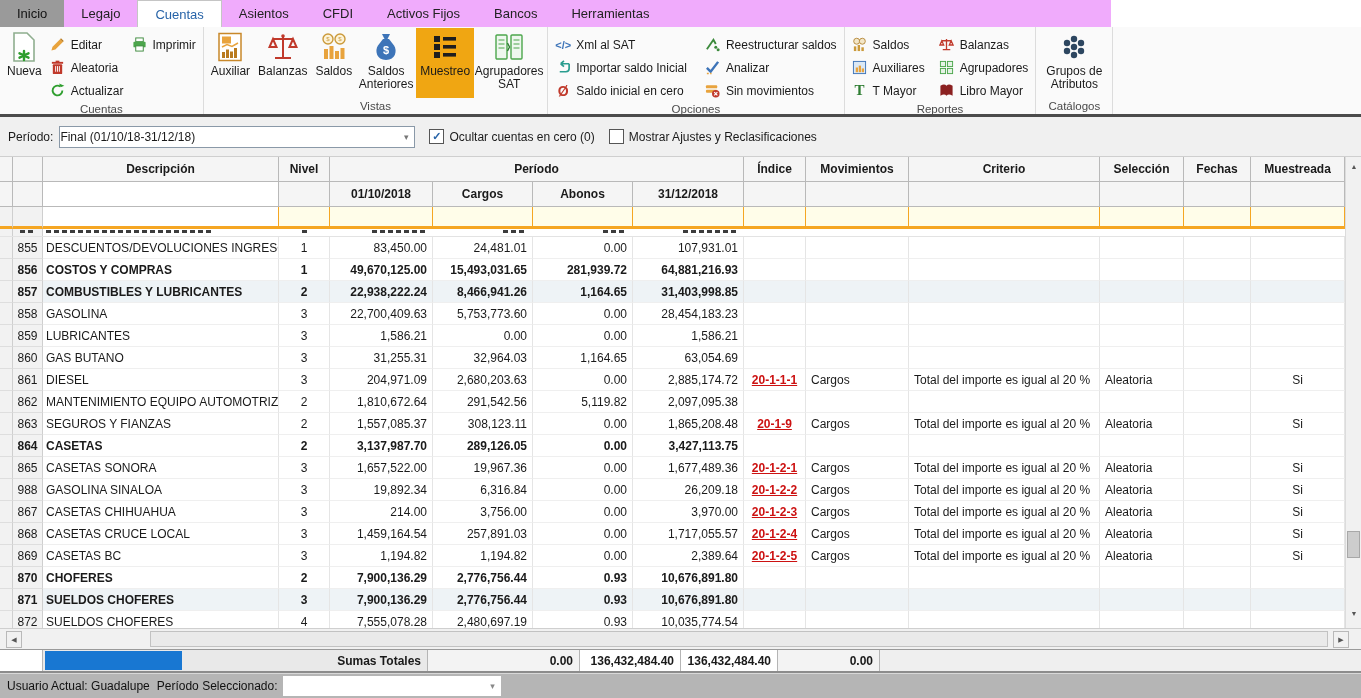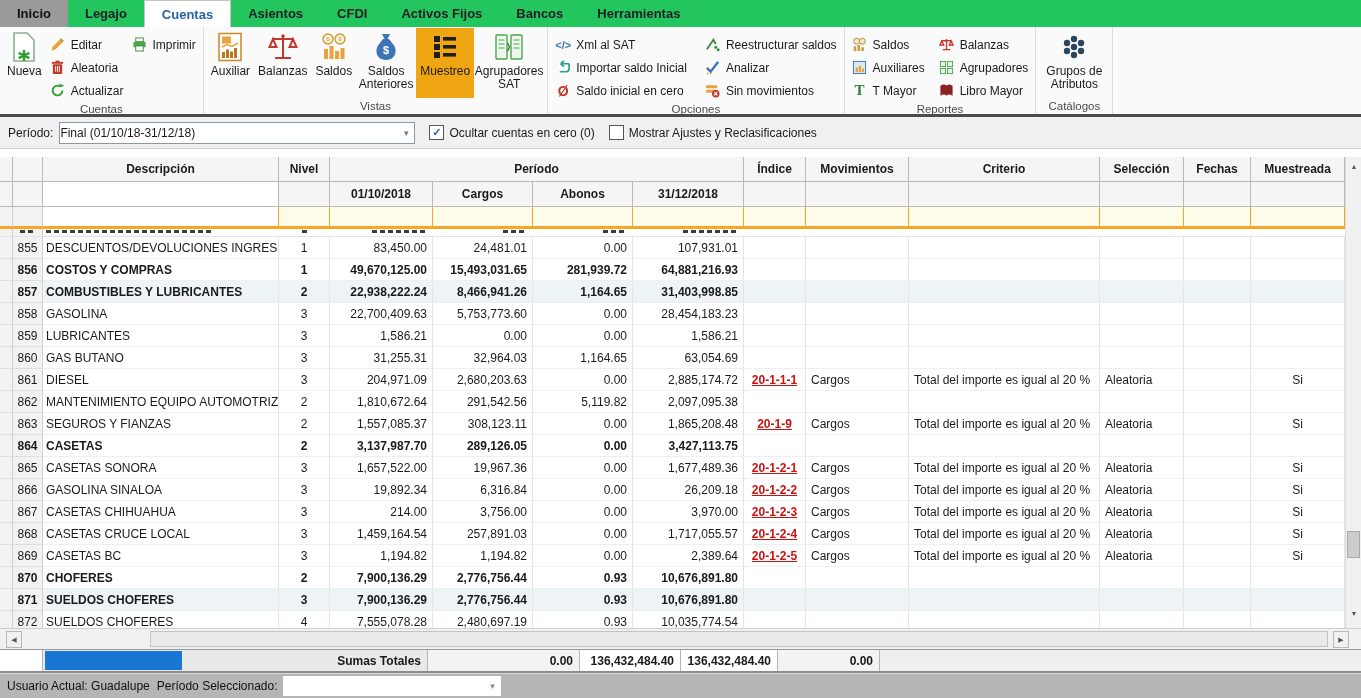--- a/index.html
+++ b/index.html
@@ -1,39 +1,39 @@
 <!DOCTYPE html>
 <html><head>
 <meta charset="utf-8">
 <style>
   html,body{margin:0;padding:0}
   body{width:1361px;height:698px;position:relative;overflow:hidden;background:#fff;
        font-family:"Liberation Sans",sans-serif;font-size:12px;color:#1a1a1a;}
   
-  .tabbar{position:absolute;left:0;top:0;width:1361px;height:27px;background:#22c55e;display:flex;font-weight:bold;}
+  .tabbar{position:absolute;left:0;top:0;width:1111px;height:27px;background:#f0abfc;display:flex;}
   .tab{padding:0 17px;display:flex;align-items:center;font-size:13px;color:#222;cursor:default;}
   .tab.backstage{background:#9a9a9a;color:#111;}
   .tab.active{background:#fff;color:#2864a8;border:1px solid #c5c5c5;border-bottom:none;}
   
   .ribbon{position:absolute;top:27px;left:0;width:1361px;height:87px;background:#fafafa;display:flex;}
   .rgroup{display:flex;flex-direction:column;border-right:1px solid #dcdcdc;padding:1px 3px 0 3px;}
   .ritems{flex:1;display:flex;align-items:flex-start;}
   .glabel{height:15px;line-height:15px;text-align:center;color:#4a4a4a;font-size:11.5px;}
   .bigbtn{display:flex;flex-direction:column;align-items:center;padding:4px 4px 0 4px;height:66px;text-align:center;}
   .bigbtn .blabel{line-height:1.1;margin-top:3px;white-space:pre-line;}
   .bigbtn.active{background:#f0a612;}
   .scol{display:flex;flex-direction:column;justify-content:flex-start;margin-top:5px;}
   .sbtn{display:flex;align-items:center;gap:5px;height:23px;white-space:nowrap;padding:0 4px;}
   .icon30{width:30px;height:30px;display:inline-flex;align-items:center;justify-content:center;}
   .icon15{width:16px;height:16px;display:inline-flex;align-items:center;justify-content:center;flex:none;}
   .txticon{font-weight:bold;font-size:12px;}
   .rspacer{flex:1;}
   .ribbondiv{position:absolute;top:114px;left:0;width:1361px;height:3px;background:#4b4b4b;}
   
-  .pbar{position:absolute;top:117px;left:0;width:1361px;height:32px;background:#f0f0f0;
+  .pbar{position:absolute;top:117px;left:0;width:1361px;height:40px;background:#f0f0f0;
         border-bottom:1px solid #cfcfcf;display:flex;align-items:center;box-sizing:border-box;}
   .plabel{margin-left:8px;}
   .combo{width:356px;height:22px;background:#fff;border:1px solid #8a99a8;margin-left:6px;
          display:flex;align-items:center;box-sizing:border-box;}
   .combo .cval{flex:1;white-space:nowrap;overflow:hidden;}
   .combo .carr{width:16px;text-align:center;color:#777;font-size:9px;}
   .chk{display:flex;align-items:center;gap:5px;margin-left:14px;}
   .box{width:13px;height:13px;background:#fff;border:1px solid #555;display:inline-flex;
        align-items:center;justify-content:center;font-size:11px;line-height:1;color:#2864a8;font-weight:bold;}
   
@@ -704,21 +704,21 @@
         <div class="c amt">1,677,489.36</div>
         <div class="c idx">20-1-2-1</div>
         <div class="c mov">Cargos</div>
         <div class="c crit">Total del importe es igual al 20 %</div>
         <div class="c sel">Aleatoria</div>
         <div class="c fec"></div>
         <div class="c mue">Si</div>
       </div>
       <div class="grow">
         <div class="c gut"></div>
-        <div class="c num">866</div>
+        <div class="c num">988</div>
         <div class="c desc">GASOLINA SINALOA</div>
         <div class="c niv">3</div>
         <div class="c amt">19,892.34</div>
         <div class="c amt">6,316.84</div>
         <div class="c amt">0.00</div>
         <div class="c amt">26,209.18</div>
         <div class="c idx">20-1-2-2</div>
         <div class="c mov">Cargos</div>
         <div class="c crit">Total del importe es igual al 20 %</div>
         <div class="c sel">Aleatoria</div>

